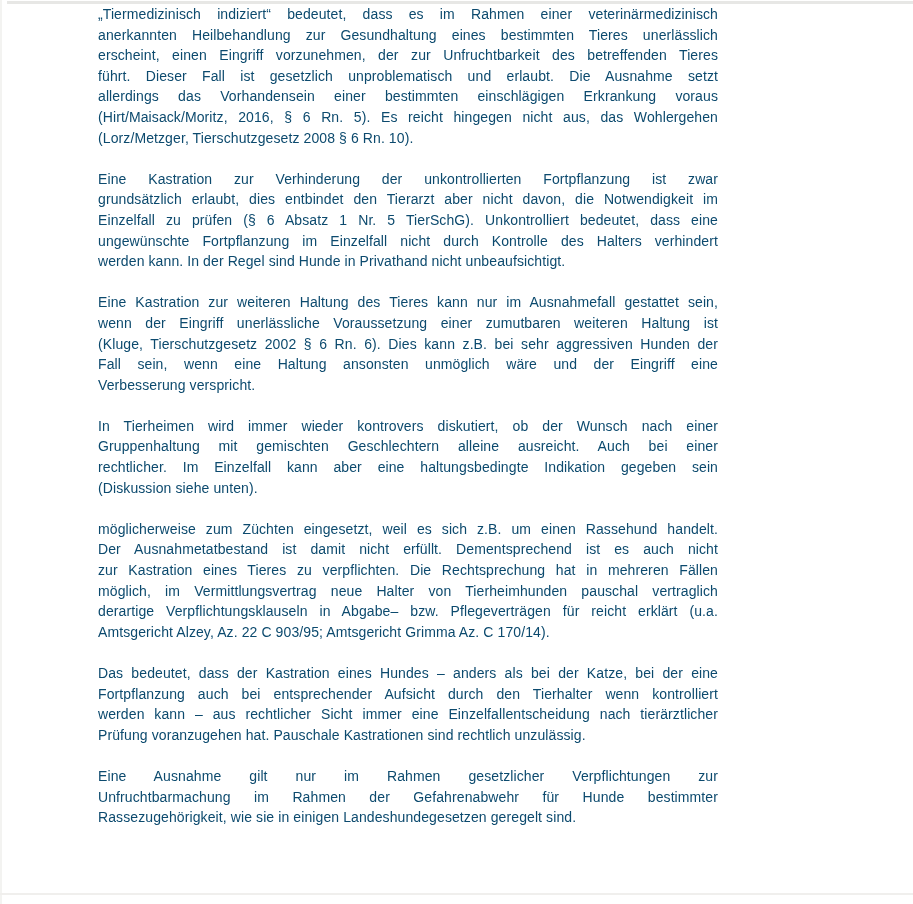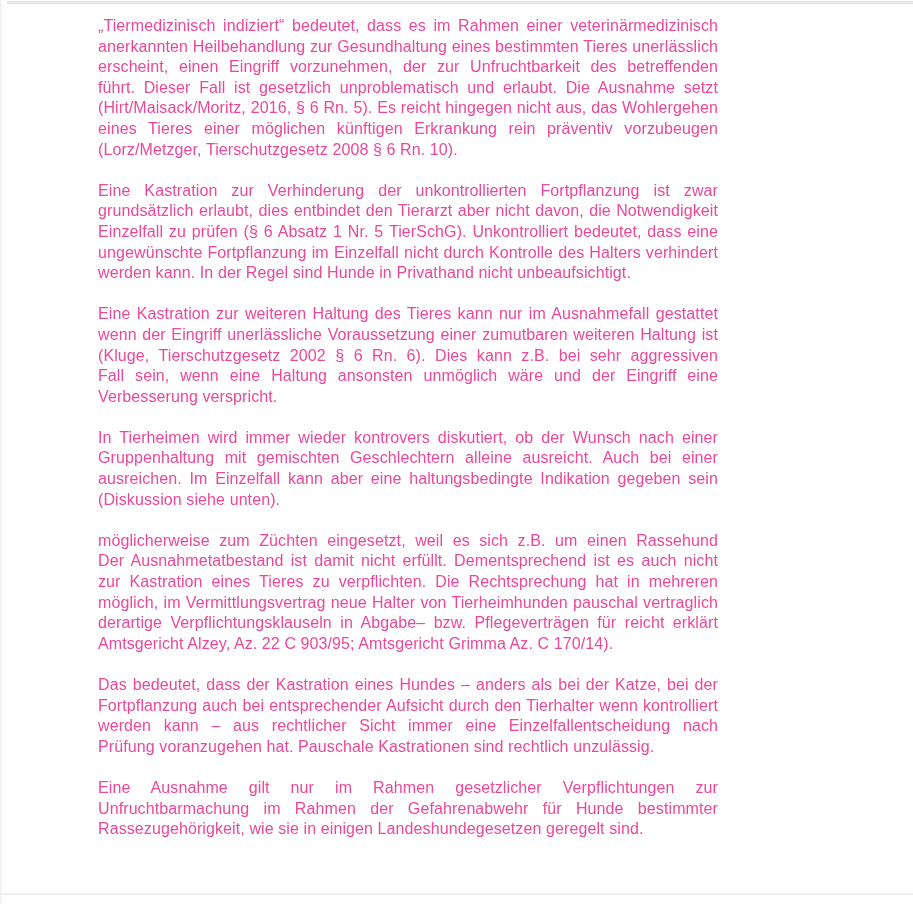--- a/index.html
+++ b/index.html
@@ -22,24 +22,24 @@
   .edge-left {
     position: absolute; top: 0; left: 0; width: 2px; height: 100%;
     background: #f3f3f1;
   }
   .edge-bottom {
     position: absolute; top: 893px; left: 0; right: 0; height: 2px;
     background: #f0efed;
   }
   .doc-body {
     position: absolute;
-    left: 98px; top: 16px;
+    left: 98px; top: 4px;
     width: 620px;
-    color: #ec4899;
-    font-size: 16px;
+    color: #0c4a6e;
+    font-size: 14px;
     line-height: 20.6px;
     letter-spacing: 0.1px;
   }
   .paragraph { margin-bottom: 20.6px; }
   .paragraph:last-child { margin-bottom: 4px; }
   .line {
     text-align: justify;
     text-align-last: justify;
     height: 20.6px;
     overflow: hidden;
@@ -54,42 +54,42 @@
 <div class="page">
   <div class="edge-top"></div>
   <div class="edge-left"></div>
   <div class="edge-bottom"></div>
   <div class="doc-body">
       <div class="paragraph">
         <div class="line">„Tiermedizinisch indiziert“ bedeutet, dass es im Rahmen einer veterinärmedizinisch</div>
         <div class="line">anerkannten Heilbehandlung zur Gesundhaltung eines bestimmten Tieres unerlässlich</div>
         <div class="line">erscheint, einen Eingriff vorzunehmen, der zur Unfruchtbarkeit des betreffenden Tieres</div>
         <div class="line">führt. Dieser Fall ist gesetzlich unproblematisch und erlaubt. Die Ausnahme setzt</div>
+        <div class="line">allerdings das Vorhandensein einer bestimmten einschlägigen Erkrankung voraus</div>
         <div class="line">(Hirt/Maisack/Moritz, 2016, § 6 Rn. 5). Es reicht hingegen nicht aus, das Wohlergehen</div>
-        <div class="line">eines Tieres einer möglichen künftigen Erkrankung rein präventiv vorzubeugen</div>
         <div class="line last">(Lorz/Metzger, Tierschutzgesetz 2008 § 6 Rn. 10).</div>
       </div>
       <div class="paragraph">
         <div class="line">Eine Kastration zur Verhinderung der unkontrollierten Fortpflanzung ist zwar</div>
         <div class="line">grundsätzlich erlaubt, dies entbindet den Tierarzt aber nicht davon, die Notwendigkeit im</div>
         <div class="line">Einzelfall zu prüfen (§ 6 Absatz 1 Nr. 5 TierSchG). Unkontrolliert bedeutet, dass eine</div>
         <div class="line">ungewünschte Fortpflanzung im Einzelfall nicht durch Kontrolle des Halters verhindert</div>
         <div class="line last">werden kann. In der Regel sind Hunde in Privathand nicht unbeaufsichtigt.</div>
       </div>
       <div class="paragraph">
         <div class="line">Eine Kastration zur weiteren Haltung des Tieres kann nur im Ausnahmefall gestattet sein,</div>
         <div class="line">wenn der Eingriff unerlässliche Voraussetzung einer zumutbaren weiteren Haltung ist</div>
         <div class="line">(Kluge, Tierschutzgesetz 2002 § 6 Rn. 6). Dies kann z.B. bei sehr aggressiven Hunden der</div>
         <div class="line">Fall sein, wenn eine Haltung ansonsten unmöglich wäre und der Eingriff eine</div>
         <div class="line last">Verbesserung verspricht.</div>
       </div>
       <div class="paragraph">
         <div class="line">In Tierheimen wird immer wieder kontrovers diskutiert, ob der Wunsch nach einer</div>
         <div class="line">Gruppenhaltung mit gemischten Geschlechtern alleine ausreicht. Auch bei einer</div>
-        <div class="line">ausreichen. Im Einzelfall kann aber eine haltungsbedingte Indikation gegeben sein</div>
+        <div class="line">rechtlicher. Im Einzelfall kann aber eine haltungsbedingte Indikation gegeben sein</div>
         <div class="line last">(Diskussion siehe unten).</div>
       </div>
       <div class="paragraph">
         <div class="line">möglicherweise zum Züchten eingesetzt, weil es sich z.B. um einen Rassehund handelt.</div>
         <div class="line">Der Ausnahmetatbestand ist damit nicht erfüllt. Dementsprechend ist es auch nicht</div>
         <div class="line">zur Kastration eines Tieres zu verpflichten. Die Rechtsprechung hat in mehreren Fällen</div>
         <div class="line">möglich, im Vermittlungsvertrag neue Halter von Tierheimhunden pauschal vertraglich</div>
         <div class="line">derartige Verpflichtungsklauseln in Abgabe– bzw. Pflegeverträgen für reicht erklärt (u.a.</div>
         <div class="line last">Amtsgericht Alzey, Az. 22 C 903/95; Amtsgericht Grimma Az. C 170/14).</div>
       </div>

